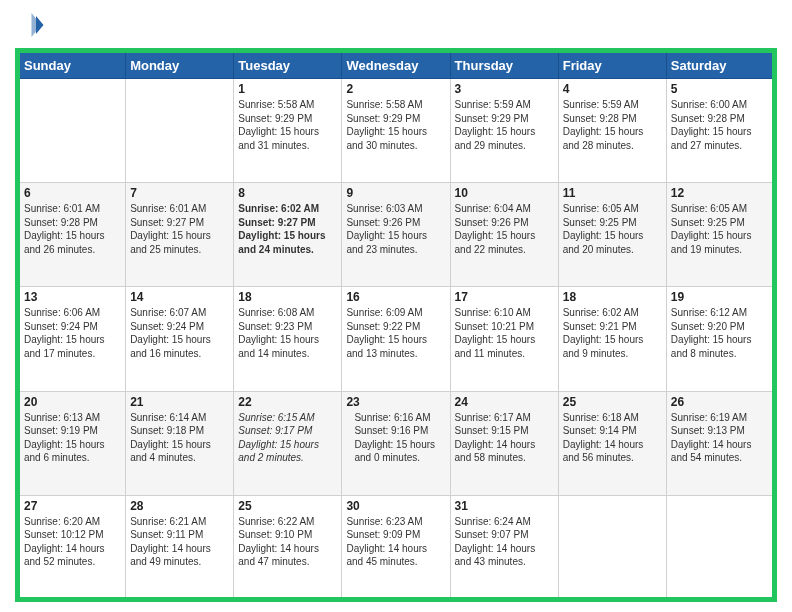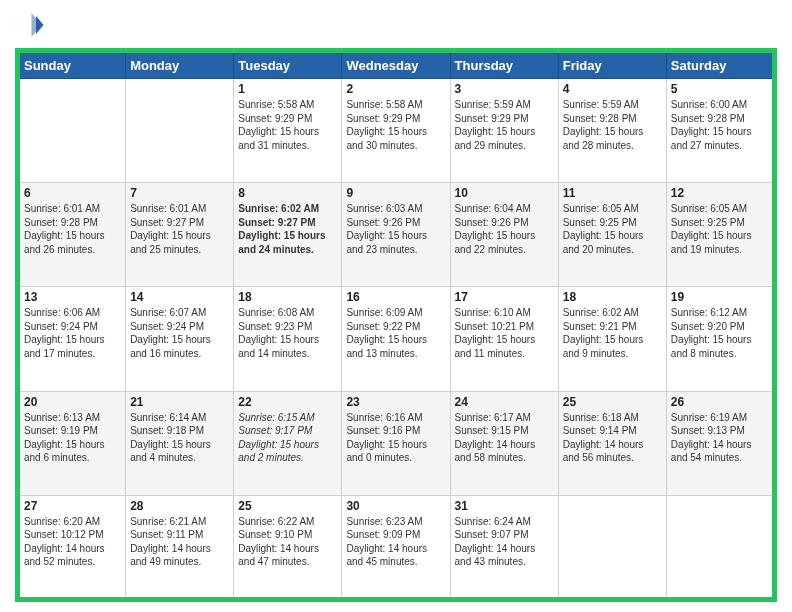--- a/index.html
+++ b/index.html
@@ -296,21 +296,21 @@
           </td>
           <td>
             <span class="day-num">22</span>
             <div class="day-info" style="white-space: pre-line; font-style: italic;">Sunrise: 6:15 AM
 Sunset: 9:17 PM
 Daylight: 15 hours
 and 2 minutes.</div>
           </td>
           <td>
             <span class="day-num">23</span>
-            <div class="day-info" style="white-space: pre-line;">Sunrise: 6:16 AM
+            <div class="day-info" style="white-space: pre-line; margin-left: 8px;">Sunrise: 6:16 AM
 Sunset: 9:16 PM
 Daylight: 15 hours
 and 0 minutes.</div>
           </td>
           <td>
             <span class="day-num">24</span>
             <div class="day-info" style="white-space: pre-line;">Sunrise: 6:17 AM
 Sunset: 9:15 PM
 Daylight: 14 hours
 and 58 minutes.</div>

